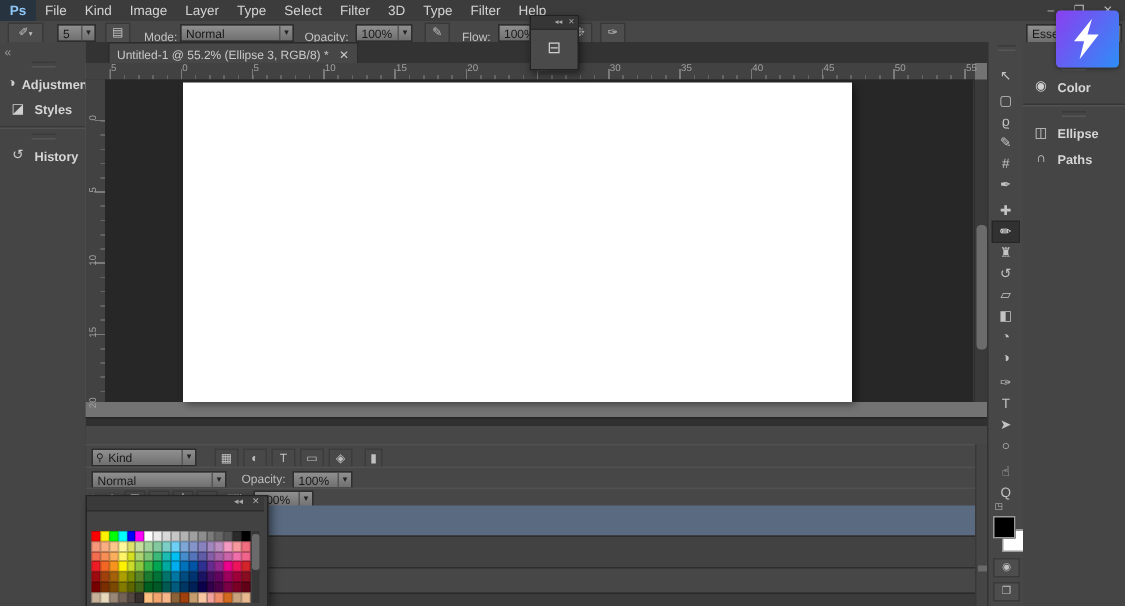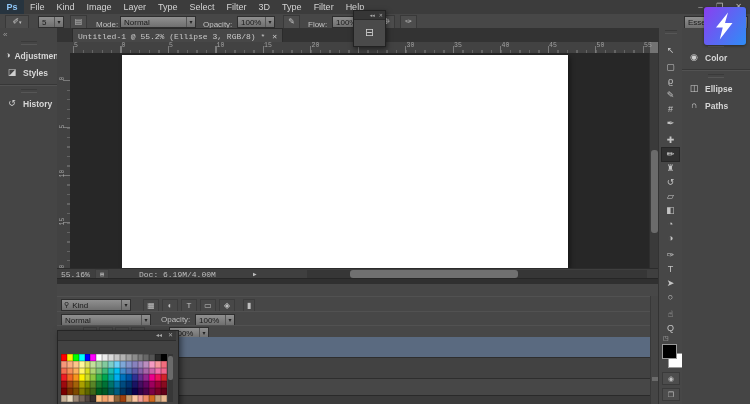--- a/index.html
+++ b/index.html
@@ -26,21 +26,21 @@
             color:#c0c0c0;text-align:center;font-size:8px;line-height:12px;}
   
   #leftdock{left:0;top:28px;width:57px;height:376px;background:#454545;border-right:1px solid #333;}
   .grip{height:2px;border-top:1px solid #3a3a3a;border-bottom:1px solid #565656;width:16px;margin:3px auto 2px;}
   .dock-item{display:flex;align-items:center;height:17px;padding-left:5px;}
   .dock-icon{width:14px;height:13px;text-align:center;line-height:13px;color:#cfcfcf;font-size:9px;}
   .dock-label{padding-left:4px;font-size:8.5px;font-weight:bold;color:#d6d6d6;}
   .dock-sep{border-top:1px solid #373737;border-bottom:1px solid #525252;margin:3px 0;}
   .collapse-glyph{position:absolute;font-size:8px;color:#9a9a9a;}
   
-  #docwin{left:57px;top:28px;width:601px;height:256px;background:#737373;font-family:Liberation Mono, monospace;}
+  #docwin{left:57px;top:28px;width:601px;height:256px;background:#737373;}
   #tabbar{position:absolute;left:0;top:0;width:601px;height:14px;background:#333;}
   #doctab{position:absolute;left:15px;top:0;height:14px;background:#474747;border:1px solid #2b2b2b;border-bottom:none;
           display:flex;align-items:center;padding:0 5px;}
   #doctab span{font-size:8px;color:#c9c9c9;white-space:nowrap;}
   #tabclose{margin-left:7px;color:#9e9e9e;font-size:7px;}
   #rulercorner{position:absolute;left:0;top:14px;width:13px;height:11px;background:#424242;border-right:1px solid #333;border-bottom:1px solid #333;}
   #hruler{position:absolute;left:13px;top:14px;width:580px;height:11px;background:#424242;border-bottom:1px solid #333;
           background-image:repeating-linear-gradient(90deg,#7a7a7a 0 1px,transparent 1px 47.5px),
                            repeating-linear-gradient(90deg,#646464 0 1px,transparent 1px 9.5px);
           background-size:100% 7px,100% 3px;background-position:2.5px bottom,2.5px bottom;background-repeat:no-repeat;}
@@ -231,29 +231,20 @@
         <span class="vrlabel" style="top: 117px;">10</span>
         <span class="vrlabel" style="top: 164.5px;">15</span>
         <span class="vrlabel" style="top: 212px;">20</span>
       </div>
     <div id="surround">
       <div id="canvas"></div>
     </div>
     <div id="vscroll">
       <div id="vthumb"></div>
     </div>
-    <div id="statusbar">
-      <span style="position:absolute;left:4px;top:1px;">55.16%</span>
-      <span class="licon" style="left:38px;top:0;width:12px;height:9px;line-height:9px;font-size:6px;">▤</span>
-      <span style="position:absolute;left:82px;top:1px;">Doc: 6.19M/4.00M</span>
-      <span style="position:absolute;left:196px;top:1px;font-size:6px;">▶</span>
-      <div id="hscrolltrack">
-        <div id="hscrollthumb"></div>
-      </div>
-    </div>
     <div id="docdivider"></div>
   </div>
 
   <div id="layerspanel" class="abs">
     <div class="lrow" style="top:12px;height:15px;">
       <div class="field" style="left:4px;width:68px;top:2px;">
         <span style="padding-left:2px;font-size:7px;">⚲</span>
         <span class="fval">Kind</span>
         <span class="farrow">▾</span>
       </div>

